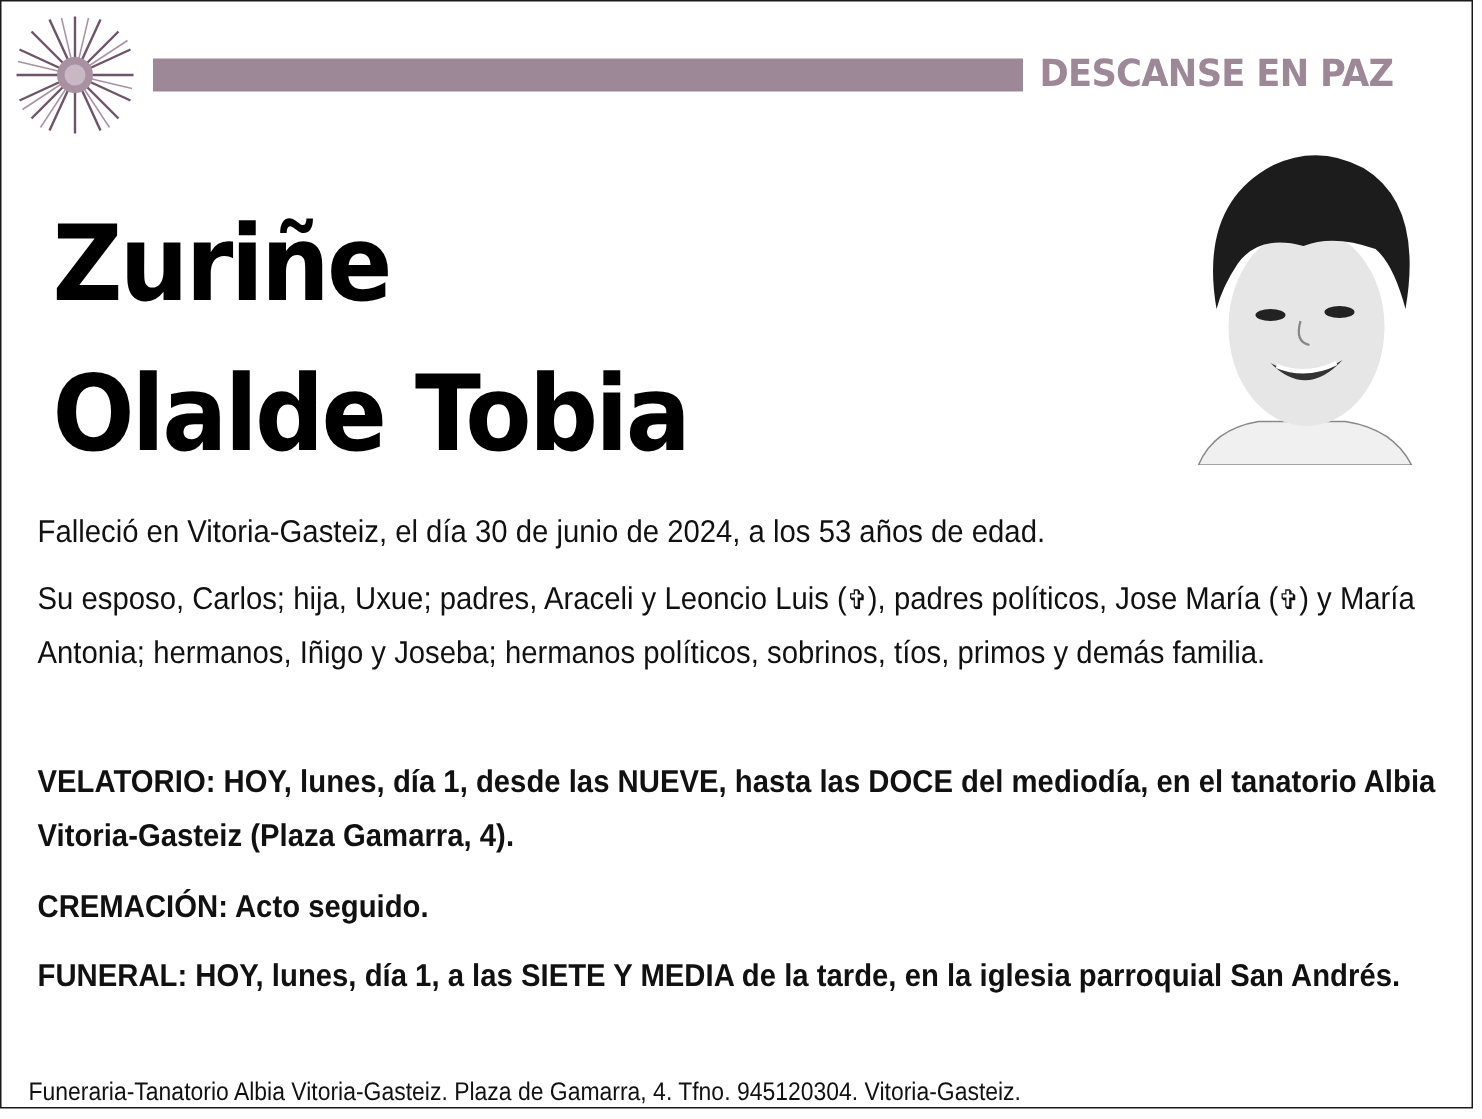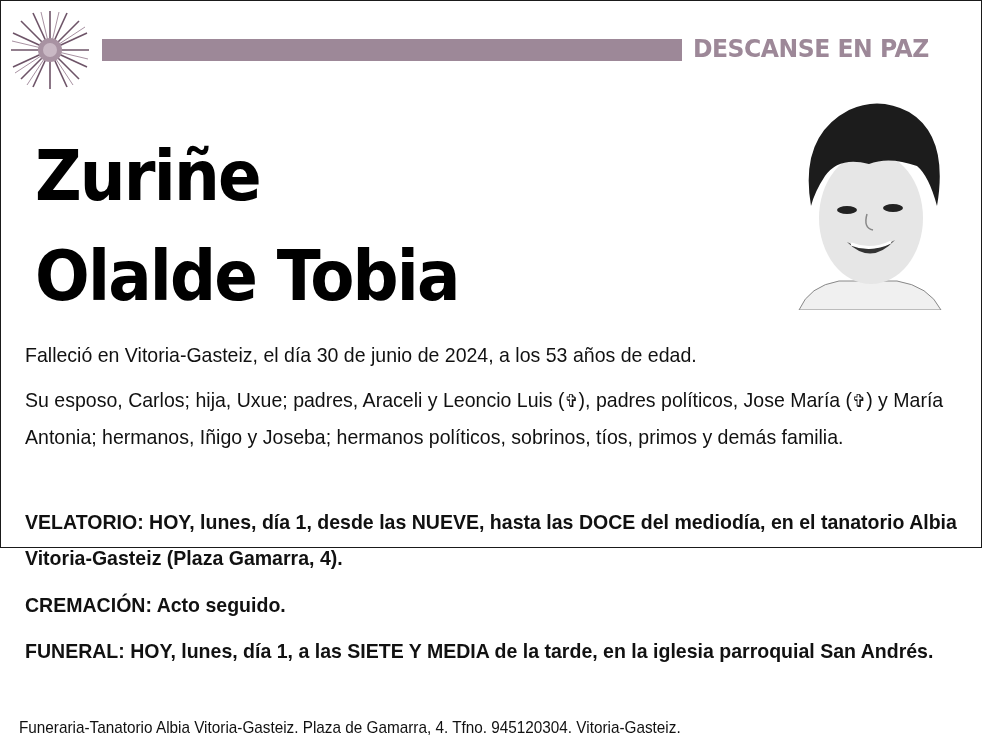--- a/index.html
+++ b/index.html
@@ -1,18 +1,18 @@
 <!DOCTYPE html>
 <html><head>
   <meta charset="utf-8">
   <style>
     html, body { margin: 0; padding: 0; background: #ffffff; }
     body { width: 988px; height: 746px; position: relative; overflow: hidden; }
     .frame {
-      position: absolute; left: 0; top: 0; width: 982px; height: 548px;
+      position: absolute; left: 0; top: 0; width: 982px; height: 739px;
       border: 1.5px solid #1a1a1a; background: #fff; box-sizing: border-box;
     }
     .thistle { position: absolute; left: 6px; top: 6px; width: 86px; height: 86px; }
     .bar { position: absolute; left: 101px; top: 38px; width: 580px; height: 22px; background: #9d8898; }
     .headline {
       position: absolute; left: 692px; top: 33px; font-family: "DejaVu Sans", sans-serif;
       font-weight: bold; font-size: 25px; color: #9d8898; letter-spacing: -0.5px;
       transform: scaleX(0.94); transform-origin: left center; white-space: nowrap;
     }
     .name {

